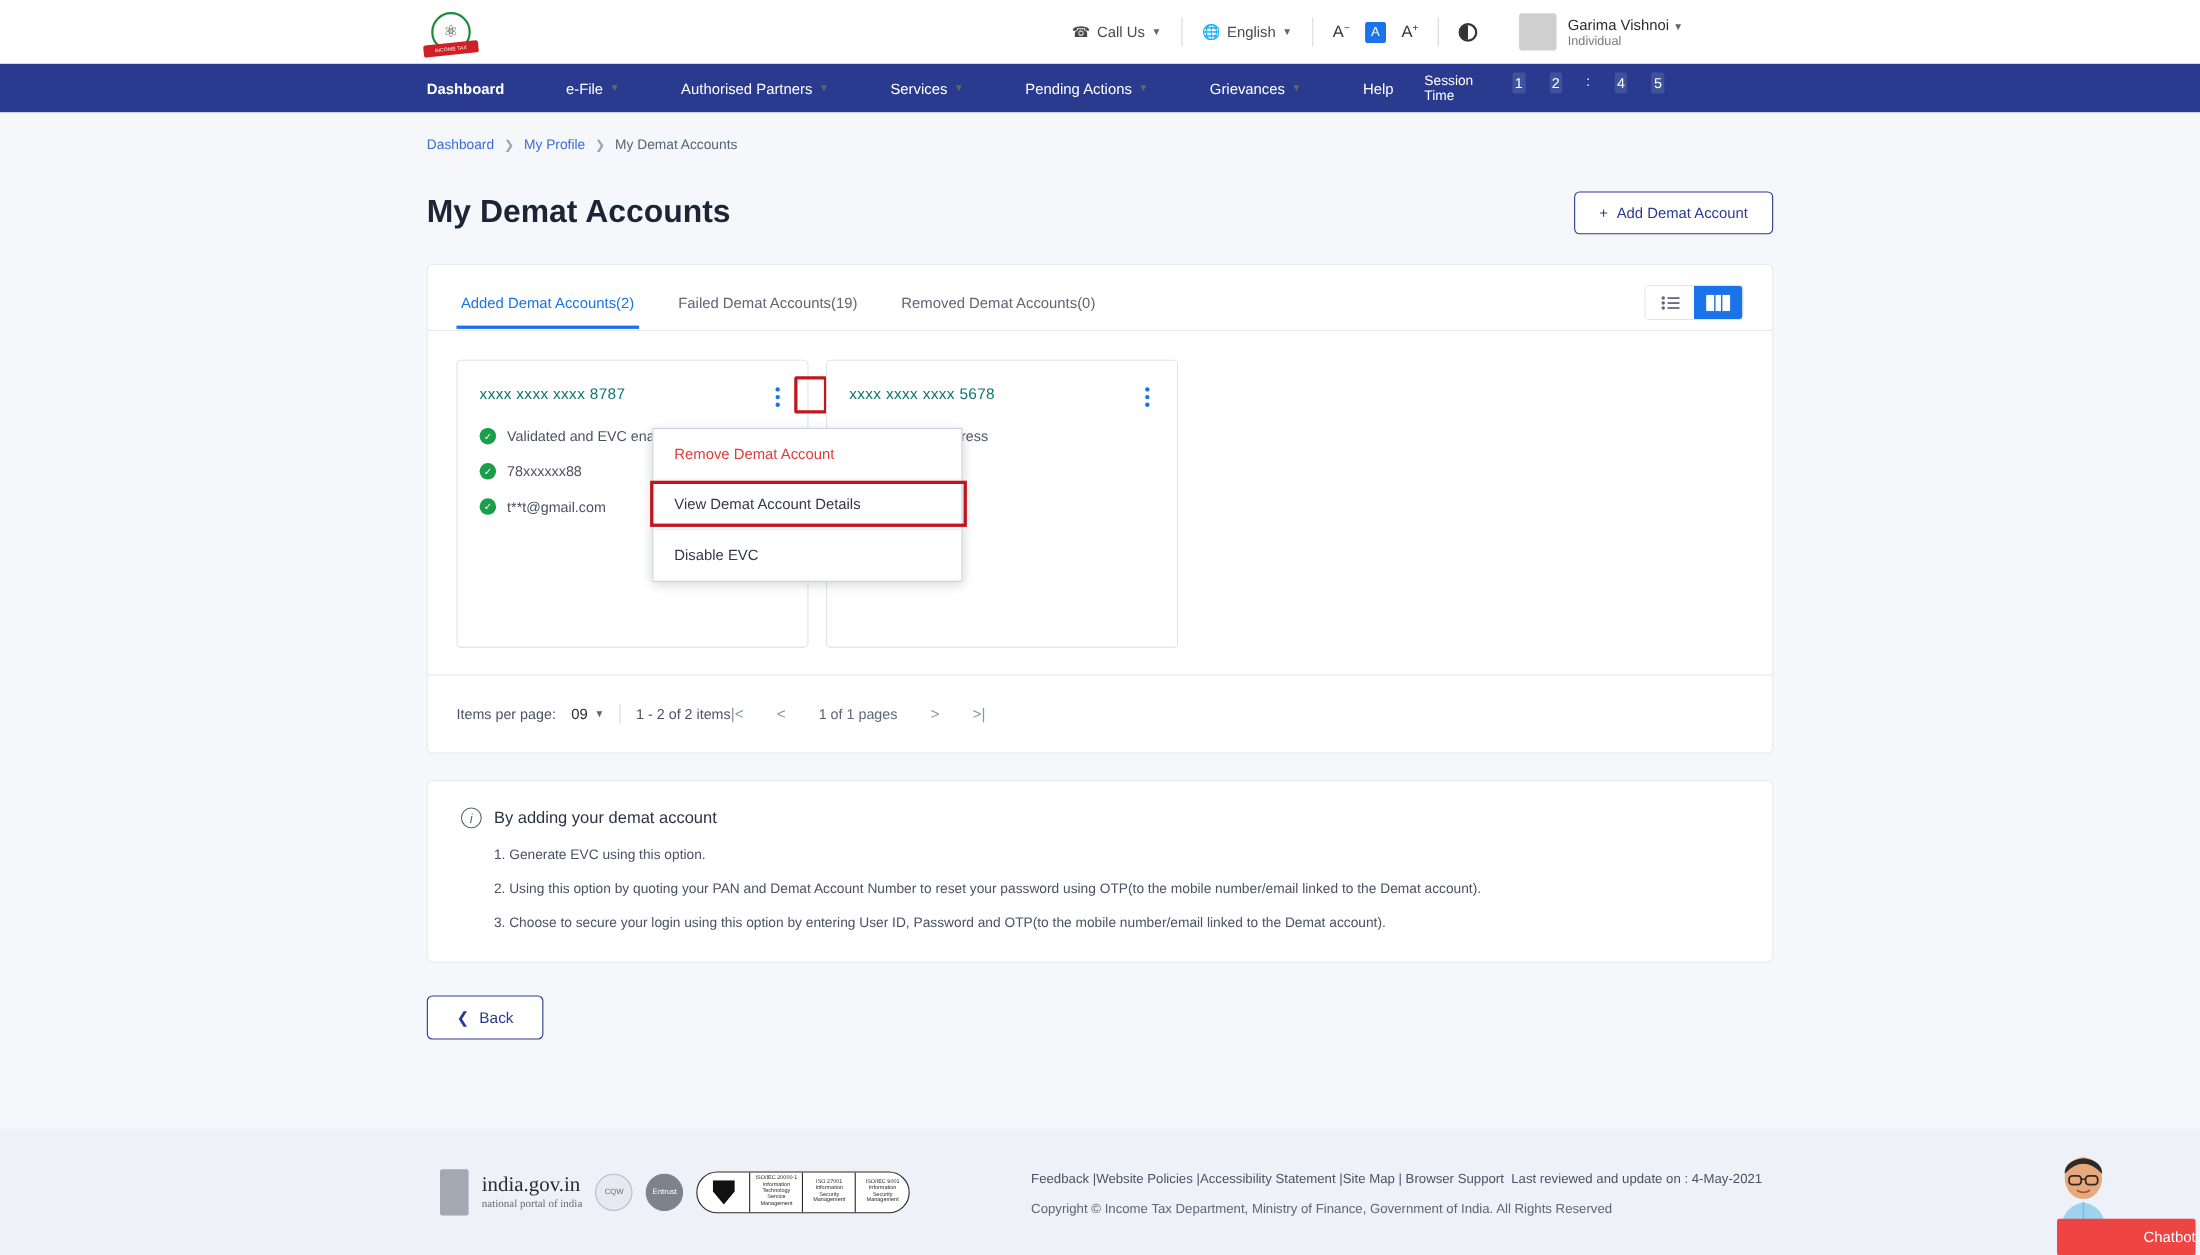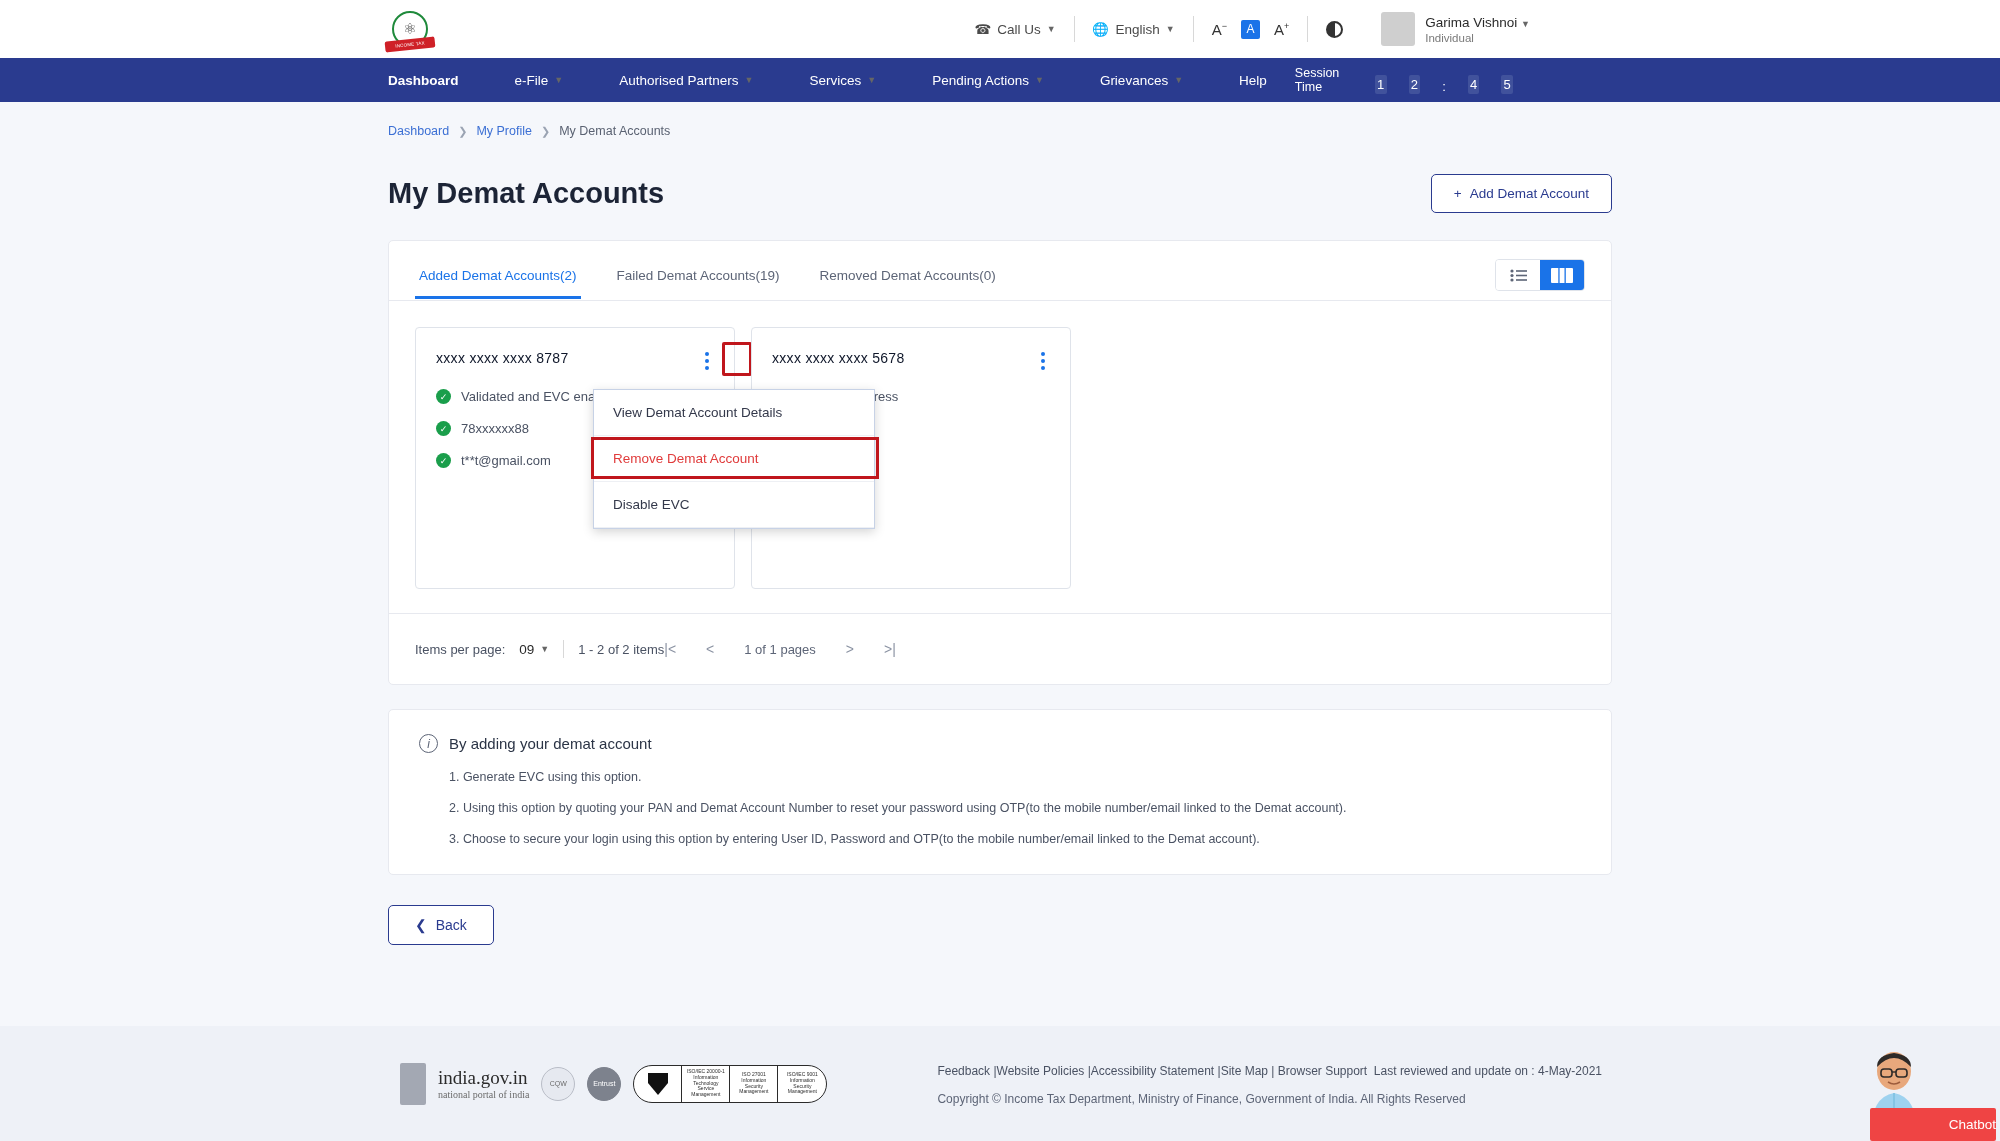--- a/index.html
+++ b/index.html
@@ -81,21 +81,21 @@
   .nav-inner { display: flex; align-items: center; margin-left: 388px; }
   .nav-item {
     color: #ffffff; font-size: 13.5px; padding: 0 28px;
     display: flex; align-items: center; gap: 6px; cursor: pointer;
     height: 44px; white-space: nowrap;
   }
   .nav-item:first-child { padding-left: 0; }
   .nav-item.active { font-weight: bold; }
   .session {
     margin-left: auto; margin-right: 550px;
-    display: flex; align-items: flex-end; gap: 22px;
+    display: flex; align-items: flex-start; gap: 22px;
     color: #fff; font-size: 12.5px;
   }
   .digit {
     background: #41529c; color: #fff; font-size: 13px;
     width: 15px; height: 19px; display: flex;
     align-items: center; justify-content: center; border-radius: 2px;
   }
   .colon { color: #fff; font-size: 13px; }
 
   
@@ -141,21 +141,21 @@
         justify-content: center; cursor: pointer; background: #fff; }
   .vt.active { background: #1a73e8; }
 
   .cards-area { display: flex; gap: 16px; padding: 26px 26px 0 26px; position: relative; }
   .dcard {
     width: 320px; height: 262px; border: 1px solid #dfe3ea;
     border-radius: 4px; padding: 22px 20px; position: relative;
     background: #fff;
   }
   .dcard-top { display: flex; align-items: flex-start; justify-content: space-between; }
-  .acct-num { font-size: 14px; color: #0f172a; letter-spacing: .3px; }
+  .acct-num { font-size: 14px; color: #0f766e; letter-spacing: .3px; }
   .kebab { display: flex; flex-direction: column; gap: 3px; cursor: pointer; padding: 2px 5px; }
   .kebab i { width: 4px; height: 4px; border-radius: 50%; background: #1a73e8; display: block; }
   .statrow { display: flex; align-items: center; gap: 10px; margin-top: 17px; }
   .tick {
     width: 15px; height: 15px; border-radius: 50%; background: #1a9e4b;
     color: #fff; font-size: 9px; display: flex; align-items: center;
     justify-content: center; flex: none;
   }
   .stat-txt { font-size: 13px; color: #4a5263; }
 
@@ -405,22 +405,22 @@
             <span class="tick">✓</span>
             <span class="stat-txt">78xxxxxx88</span>
           </div>
           <div class="statrow">
             <span class="tick">✓</span>
             <span class="stat-txt">t**t@gmail.com</span>
           </div>
           <div class="redbox-kebab"></div>
 
           <div class="dropdown">
+            <div class="dd-item danger">Remove Demat Account</div>
             <div class="dd-item">View Demat Account Details</div>
-            <div class="dd-item danger">Remove Demat Account</div>
             <div class="dd-item">Disable EVC</div>
             <div class="redbox-item"></div>
           </div>
         </div>
 
         <div class="dcard">
           <div class="dcard-top">
             <div class="acct-num">xxxx xxxx xxxx 5678</div>
             <div class="kebab">
                 <i></i>

